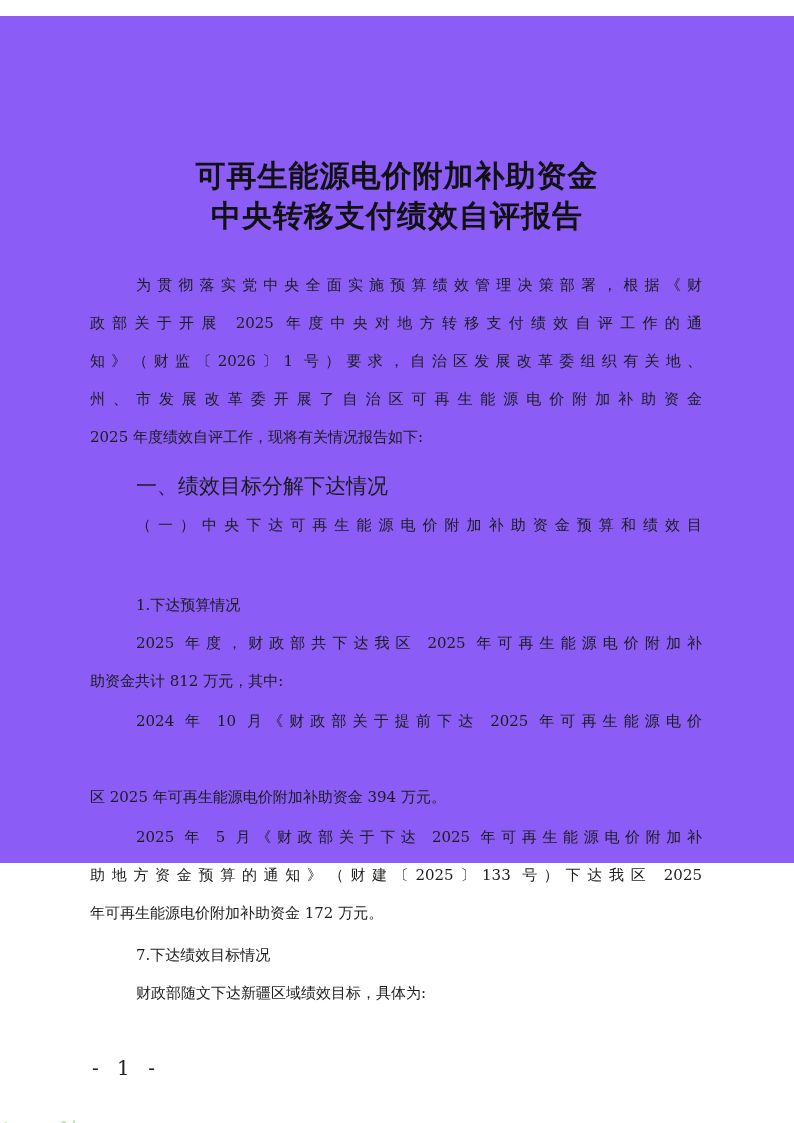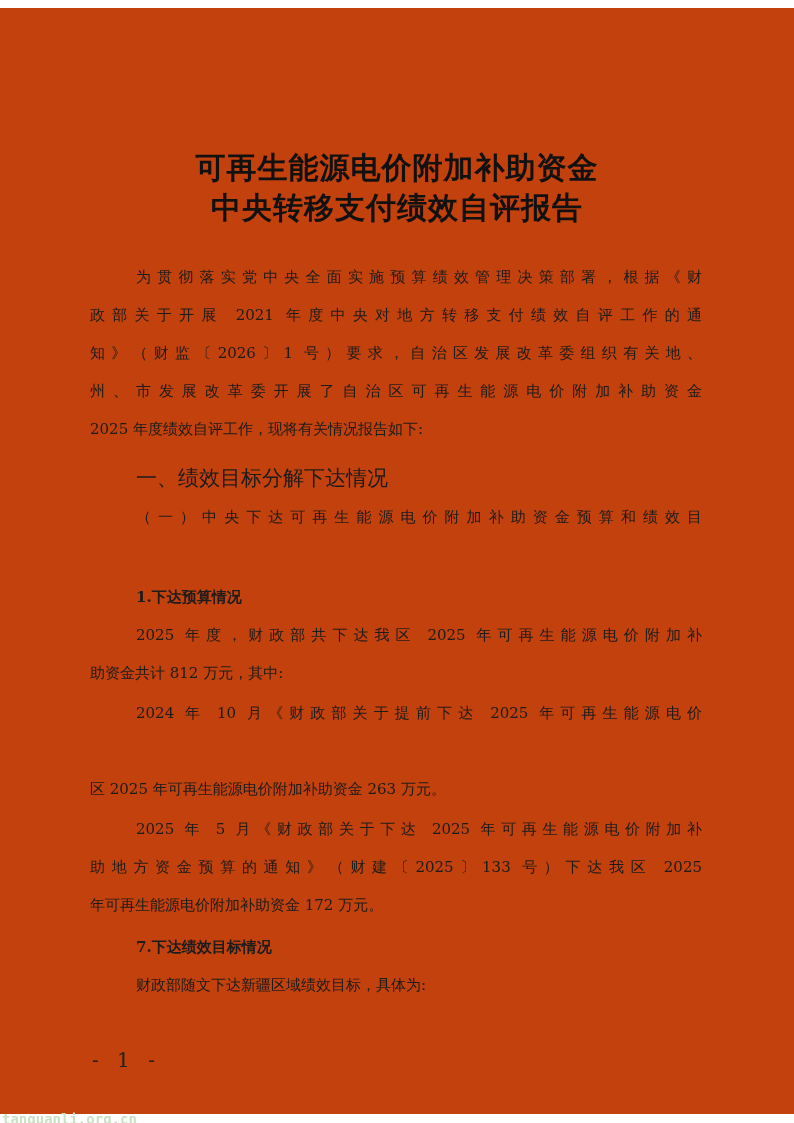--- a/index.html
+++ b/index.html
@@ -1,57 +1,57 @@
 <!DOCTYPE html>
 <html><head>
 <meta charset="utf-8">
 <style>
   html, body { margin: 0; padding: 0; background: #ffffff; }
   body { width: 794px; height: 1123px; position: relative; overflow: hidden;
          font-family: "DejaVu Serif", "Liberation Serif", serif; color: #1a1a1a; }
-  .page { position: absolute; left: 0; top: 8px; width: 794px; height: 1106px; background: #c2410c; }
+  .page { position: absolute; left: 0; top: 16px; width: 794px; height: 847px; background: #8b5cf6; }
   .title { position: absolute; left: 0; width: 794px; text-align: center;
            font-family: "DejaVu Serif", serif; font-weight: bold; font-size: 30px;
            letter-spacing: 1px; color: #111; line-height: 40px; }
   .line { position: absolute; left: 90px; width: 612px; white-space: nowrap;
           font-size: 15px; line-height: 30px; color: #1c1c1c;
           text-align: justify; text-align-last: justify; }
   .line.indent { left: 136px; width: 566px; }
   .line.last { text-align-last: left; }
   .h1 { font-family: "DejaVu Sans", sans-serif; font-size: 21px; font-weight: normal; text-align-last: left; }
-  .h2 { font-weight: bold; text-align-last: left; }
+  .h2 { font-weight: normal; text-align-last: left; }
   .pagenum { position: absolute; left: 92px; top: 1040px; font-size: 20px; color: #222;
              letter-spacing: 6px; }
   .watermark { position: absolute; left: 2px; top: 1103px; font-family: "DejaVu Sans Mono", monospace;
                font-size: 14px; color: #c9e0c4; font-weight: bold; }
 </style>
 </head>
 <body>
 
 <div class="page">
   <div class="title" style="top:140px;">可再生能源电价附加补助资金</div>
   <div class="title" style="top:180px;">中央转移支付绩效自评报告</div>
 
   <div class="line indent" style="top:254px;">为贯彻落实党中央全面实施预算绩效管理决策部署，根据《财</div>
-  <div class="line" style="top:292px;">政部关于开展 2021 年度中央对地方转移支付绩效自评工作的通</div>
+  <div class="line" style="top:292px;">政部关于开展 2025 年度中央对地方转移支付绩效自评工作的通</div>
   <div class="line" style="top:330px;">知》（财监〔2026〕1 号）要求，自治区发展改革委组织有关地、</div>
   <div class="line" style="top:368px;">州、市发展改革委开展了自治区可再生能源电价附加补助资金</div>
   <div class="line last" style="top:406px;">2025 年度绩效自评工作，现将有关情况报告如下:</div>
 
   <div class="line indent" style="top:494px;">（一）中央下达可再生能源电价附加补助资金预算和绩效目</div>
 
   <div class="line indent h1" style="top:455px;">一、绩效目标分解下达情况</div>
 
   <div class="line indent h2" style="top:574px;">1.下达预算情况</div>
 
   <div class="line indent" style="top:612px;">2025 年度，财政部共下达我区 2025 年可再生能源电价附加补</div>
   <div class="line last" style="top:650px;">助资金共计 812 万元，其中:</div>
 
   <div class="line indent" style="top:690px;">2024 年 10 月《财政部关于提前下达 2025 年可再生能源电价</div>
-  <div class="line last" style="top:766px;">区 2025 年可再生能源电价附加补助资金 263 万元。</div>
+  <div class="line last" style="top:766px;">区 2025 年可再生能源电价附加补助资金 394 万元。</div>
 
   <div class="line indent" style="top:806px;">2025 年 5 月《财政部关于下达 2025 年可再生能源电价附加补</div>
   <div class="line" style="top:844px;">助地方资金预算的通知》（财建〔2025〕133 号）下达我区 2025</div>
   <div class="line last" style="top:882px;">年可再生能源电价附加补助资金 172 万元。</div>
 
   <div class="line indent h2" style="top:924px;">7.下达绩效目标情况</div>
   <div class="line indent last" style="top:962px;">财政部随文下达新疆区域绩效目标，具体为:</div>
 
   <div class="pagenum">- 1 -</div>
   <div class="watermark">tanguanli.org.cn</div>

